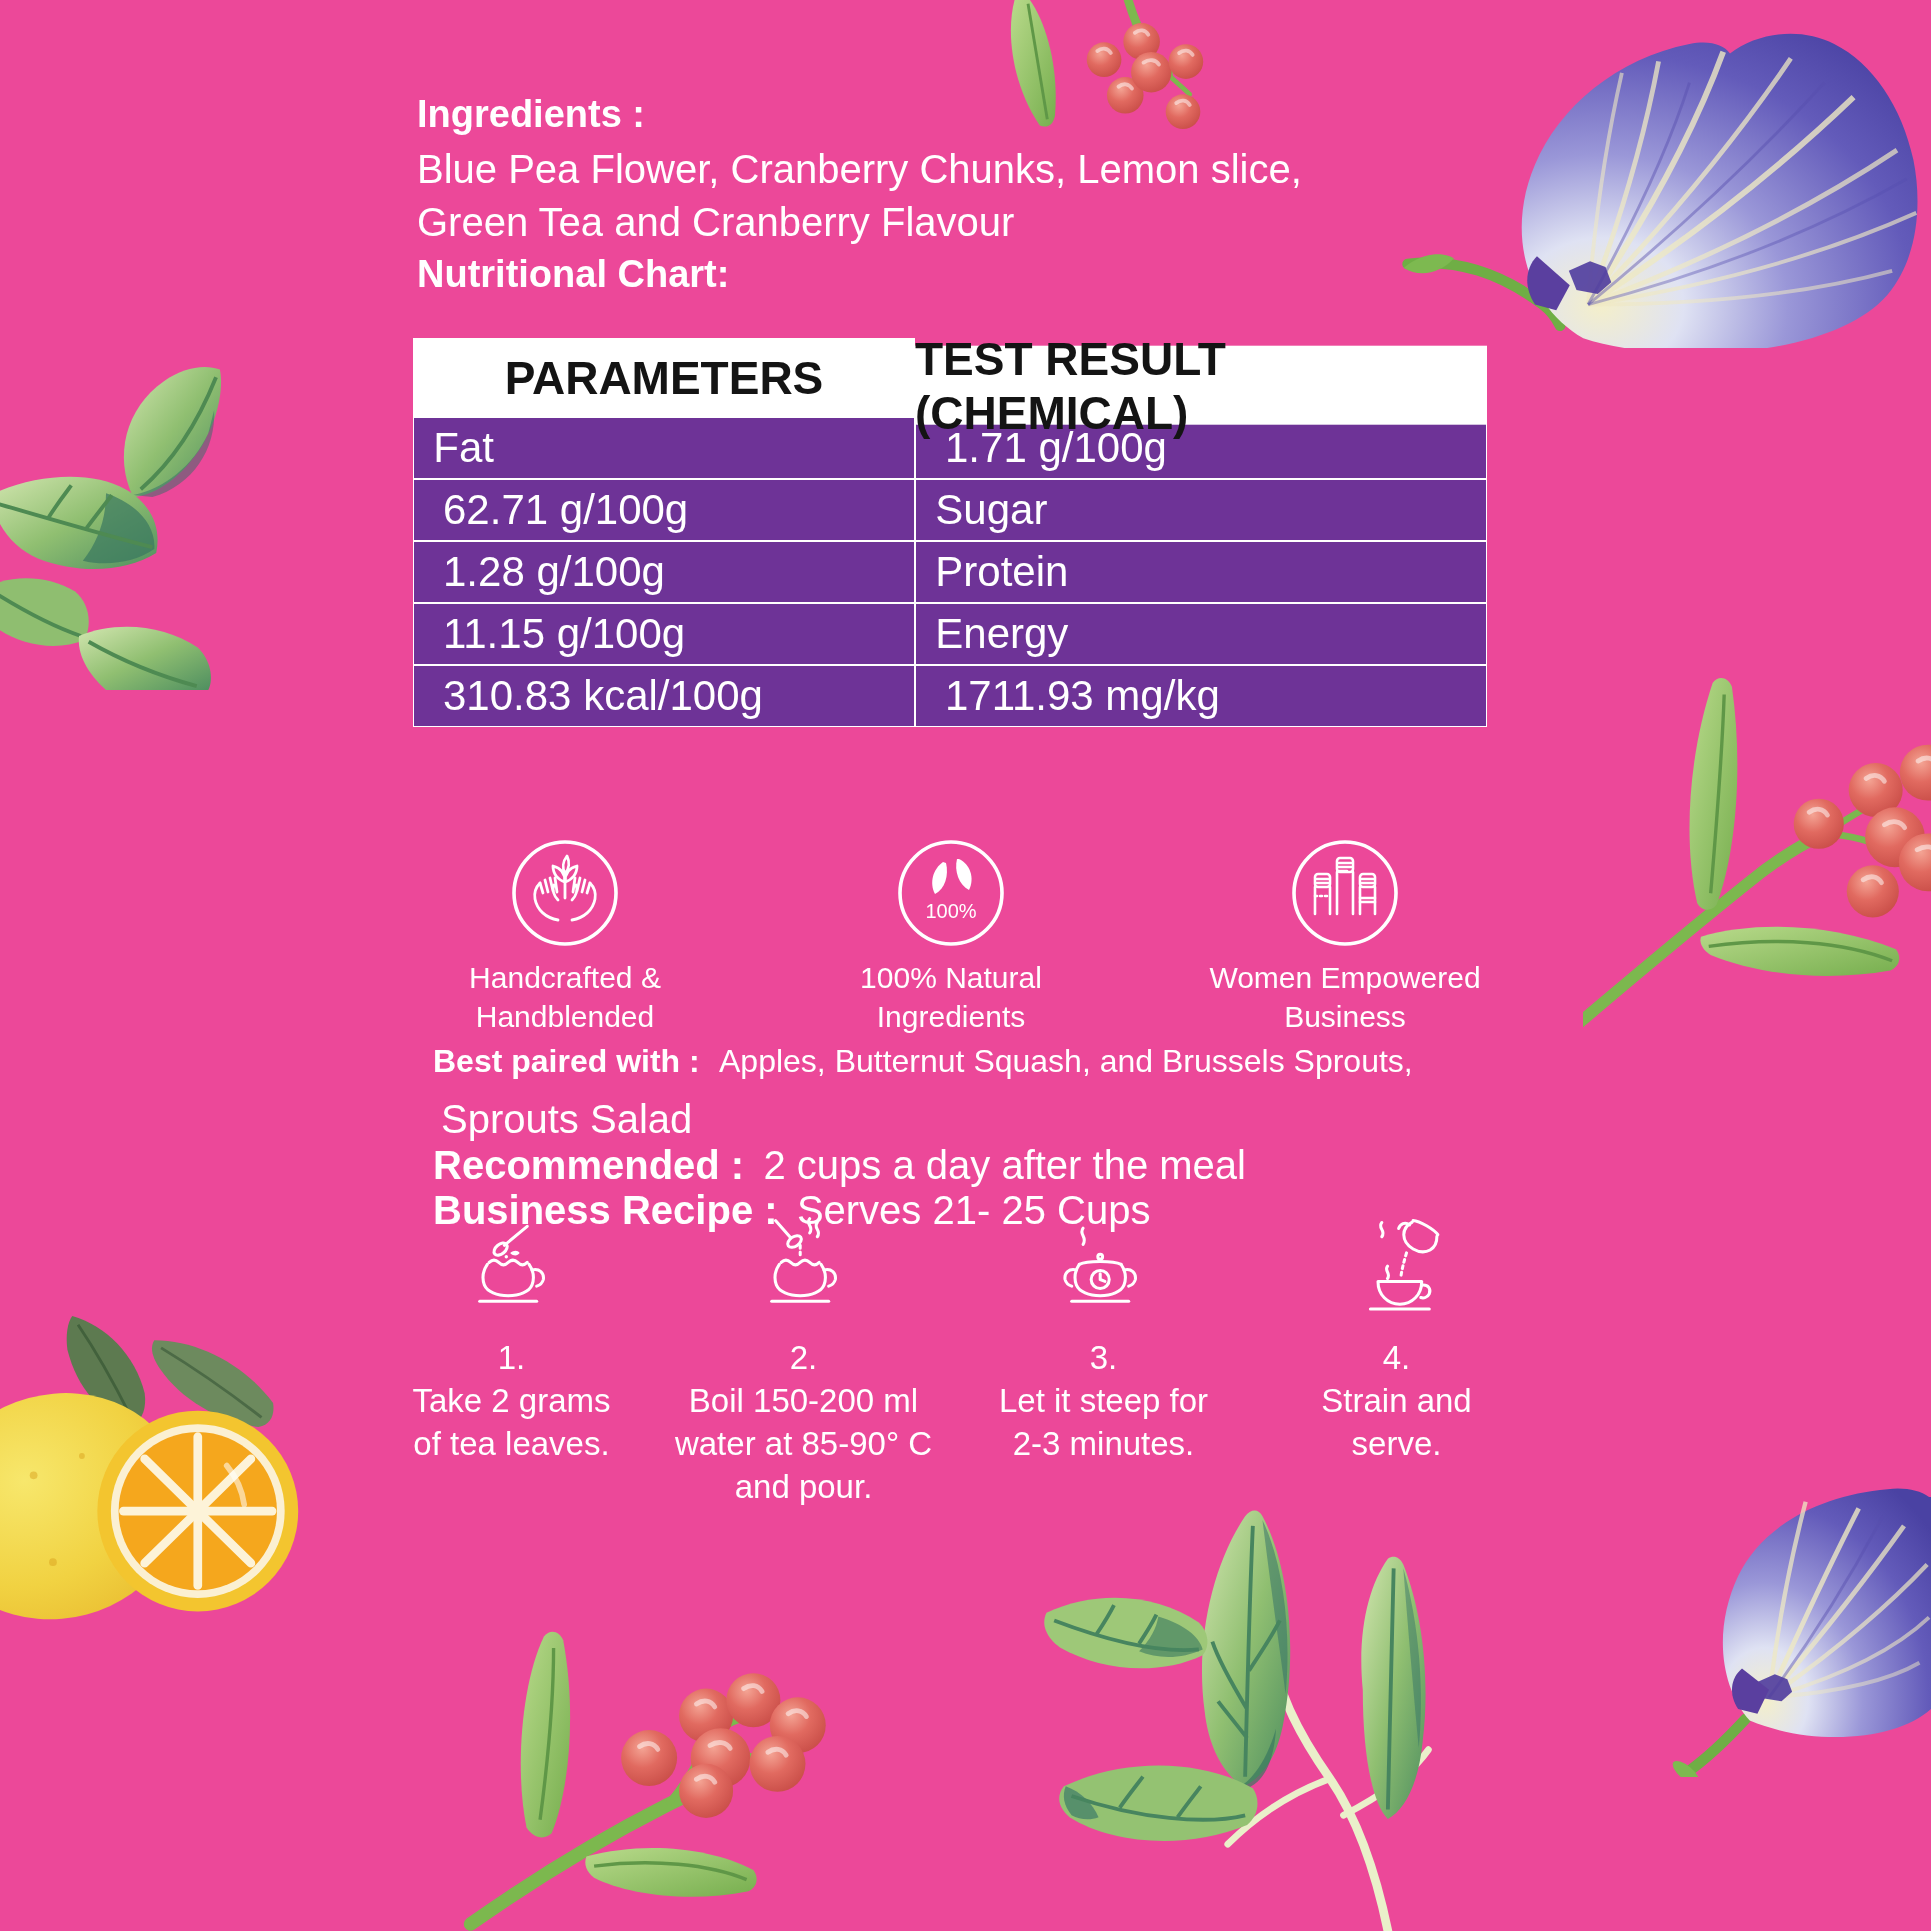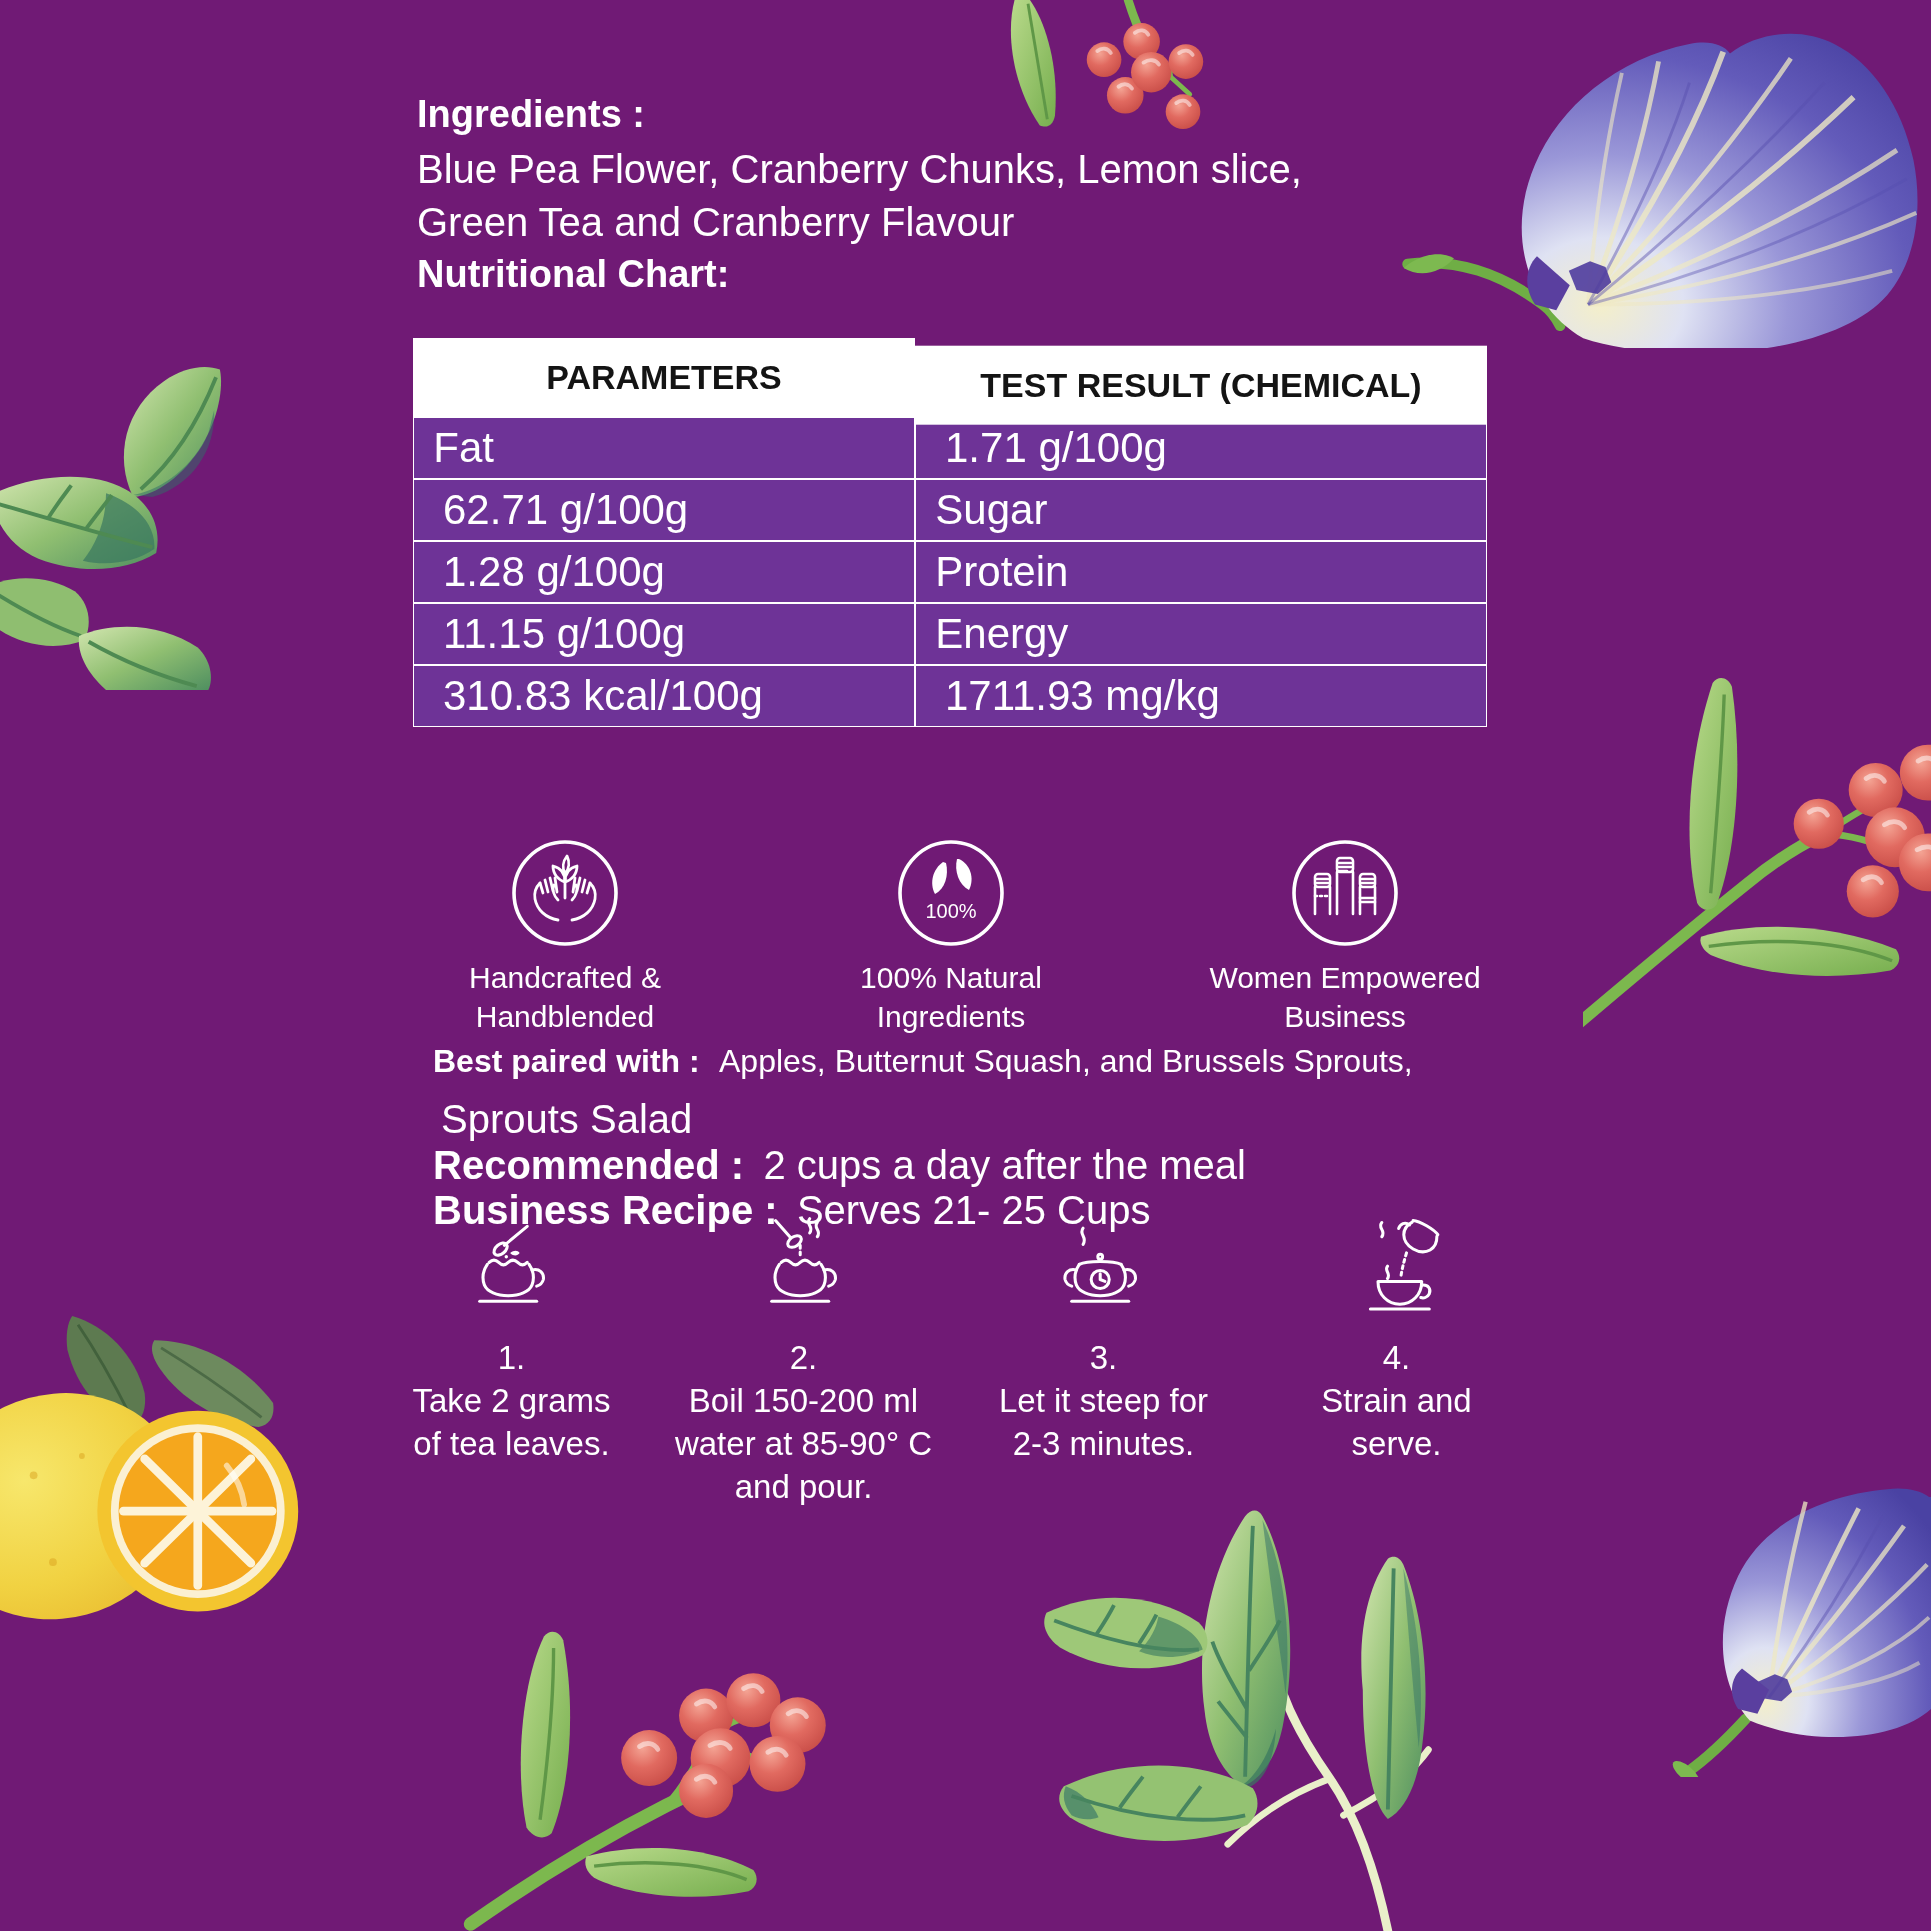--- a/index.html
+++ b/index.html
@@ -1,31 +1,31 @@
 <!DOCTYPE html>
 <html><head>
 <meta charset="utf-8">
 <style>
   html,body{margin:0;padding:0;}
   body{
     width:1931px;height:1931px;overflow:hidden;
     background:#6e3397;color:#fff;
     font-family:"Liberation Sans",sans-serif;
   }
-  .stage{position:relative;width:1931px;height:1931px;overflow:hidden;background:#701a75;}
+  .stage{position:relative;width:1931px;height:1931px;overflow:hidden;background:#ec4899;}
   .abs{position:absolute;}
   .deco{position:absolute;z-index:0;pointer-events:none;}
   .content{position:absolute;z-index:2;}
   .ing-head{left:417px;top:93px;font-size:38px;font-weight:bold;}
   .ing-line1{left:417px;top:147px;font-size:40px;}
   .ing-line2{left:417px;top:200px;font-size:40px;}
   .nut-head{left:417px;top:253px;font-size:38px;font-weight:bold;}
 
   .ntable{left:413px;top:338px;display:grid;grid-template-columns:502px 572px;}
-  .hcell{background:#ffffff;color:#141414;font-weight:bold;font-size:34px;height:79px;
+  .hcell{background:#ffffff;color:#141414;font-weight:bold;font-size:46px;height:79px;
          display:flex;align-items:center;justify-content:center;}
   .hcell.hright{position:relative;transform:translateY(7.7px);z-index:1;}
   .cell{box-sizing:border-box;border:1.9px solid #ffffff;height:62px;background:#6e3397;
         color:#fff;font-size:42px;display:flex;align-items:center;}
   .cell.param{padding-left:19.3px;}
   .cell.value{padding-left:29px;}
 
   .badge{position:absolute;top:838px;width:348px;display:flex;flex-direction:column;align-items:center;}
   .badge svg{width:110px;height:110px;}
   .badge .lbl{margin-top:9.7px;font-size:30px;line-height:39px;text-align:center;}

